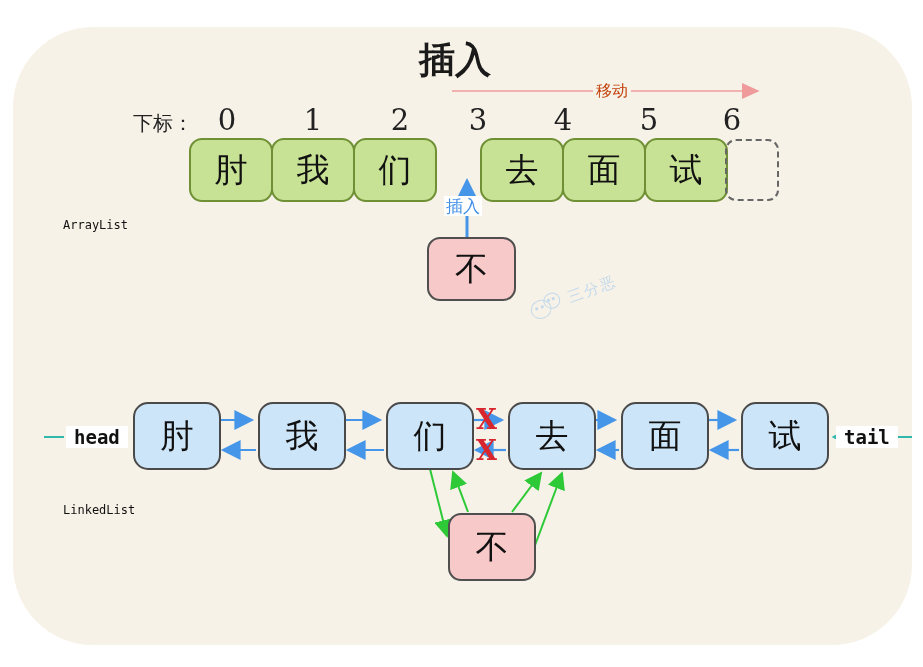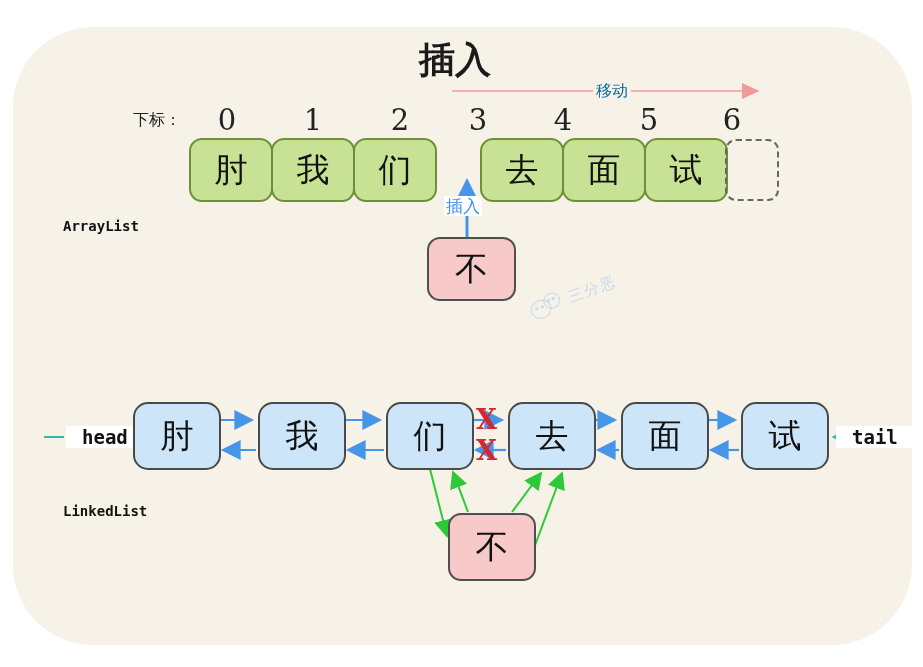--- a/index.html
+++ b/index.html
@@ -6,21 +6,21 @@
   body{width:923px;height:667px;position:relative;overflow:hidden;
        font-family:"DejaVu Sans","Liberation Sans",sans-serif;}
   .board{position:absolute;left:13px;top:27px;width:899px;height:618px;
          background:#F7F2E7;border-radius:80px;}
   .overlay{position:absolute;left:0;top:0;width:923px;height:667px;pointer-events:none;}
 
   .title{position:absolute;left:455px;top:36px;transform:translateX(-50%);
          font-family:"DejaVu Serif","Liberation Serif",serif;font-weight:600;
          font-size:36px;color:#1a1a1a;white-space:nowrap;}
 
-  .index-label{position:absolute;left:133px;top:110px;font-size:16px;color:#222;
+  .index-label{position:absolute;left:133px;top:110px;font-size:20px;color:#222;
          font-family:Liberation Serif, serif;}
   .idx{position:absolute;top:103px;width:40px;text-align:center;
        font-family:"DejaVu Serif","Liberation Serif",serif;font-size:29px;color:#222;}
 
   .acell{position:absolute;top:138px;width:80px;height:60px;background:#C8E295;
          border:2px solid #6F9035;border-radius:13px;display:flex;align-items:center;
          justify-content:center;font-size:33px;color:#111;
          font-family:"DejaVu Serif","Liberation Serif",serif;}
   .ghost{position:absolute;top:139px;left:725px;width:50px;height:58px;
          border:2px dashed #666;border-radius:11px;background:transparent;}
@@ -30,33 +30,33 @@
         justify-content:center;font-size:33px;color:#111;
         font-family:"DejaVu Serif","Liberation Serif",serif;}
 
   .pinkbox{position:absolute;background:#F8C9C9;border:2px solid #4F4F4F;border-radius:13px;
         display:flex;align-items:center;justify-content:center;font-size:33px;color:#111;
         font-family:"DejaVu Serif","Liberation Serif",serif;}
   #insert-array{left:427px;top:237px;width:85px;height:60px;}
   #insert-list{left:448px;top:513px;width:84px;height:64px;}
 
   .mono-label{position:absolute;font-family:"DejaVu Sans Mono","Liberation Mono",monospace;
-        font-weight:bold;font-size:14px;color:#111;}
+        font-weight:normal;font-size:12px;color:#111;}
   #arraylist-label{left:63px;top:218px;}
   #linkedlist-label{left:63px;top:503px;}
 
   .tag{position:absolute;top:426px;font-family:"DejaVu Sans Mono","Liberation Mono",monospace;
-       font-size:19px;font-weight:bold;color:#111;background:#fff;padding:0 16px;line-height:22px;}
+       font-size:19px;font-weight:bold;color:#111;background:#fff;padding:0 8px;line-height:22px;}
   #head-tag{left:66px;}
   #tail-tag{left:836px;text-align:right;}
 
   .blue-label{position:absolute;left:444px;top:196px;color:#3E8EE8;font-size:17px;
        background:#fff;padding:0 2px;line-height:20px;
        font-family:"DejaVu Serif","Liberation Serif",serif;}
-  .move-label{position:absolute;left:593px;top:82px;color:#0369a1;font-size:16px;
+  .move-label{position:absolute;left:593px;top:82px;color:#c2410c;font-size:16px;
        background:#F7F2E7;padding:0 3px;line-height:18px;
        font-family:"DejaVu Serif","Liberation Serif",serif;}
 
   .xmark{position:absolute;left:476px;color:#D8262E;font-weight:700;font-size:27px;
        line-height:1;font-family:"DejaVu Serif","Liberation Serif",serif;}
   #xmark-top{top:406px;}
   #xmark-bottom{top:437px;}
 
   .watermark{position:absolute;left:528px;top:282px;transform:rotate(-20deg);
        display:flex;align-items:center;gap:4px;color:#C4D9EC;}

